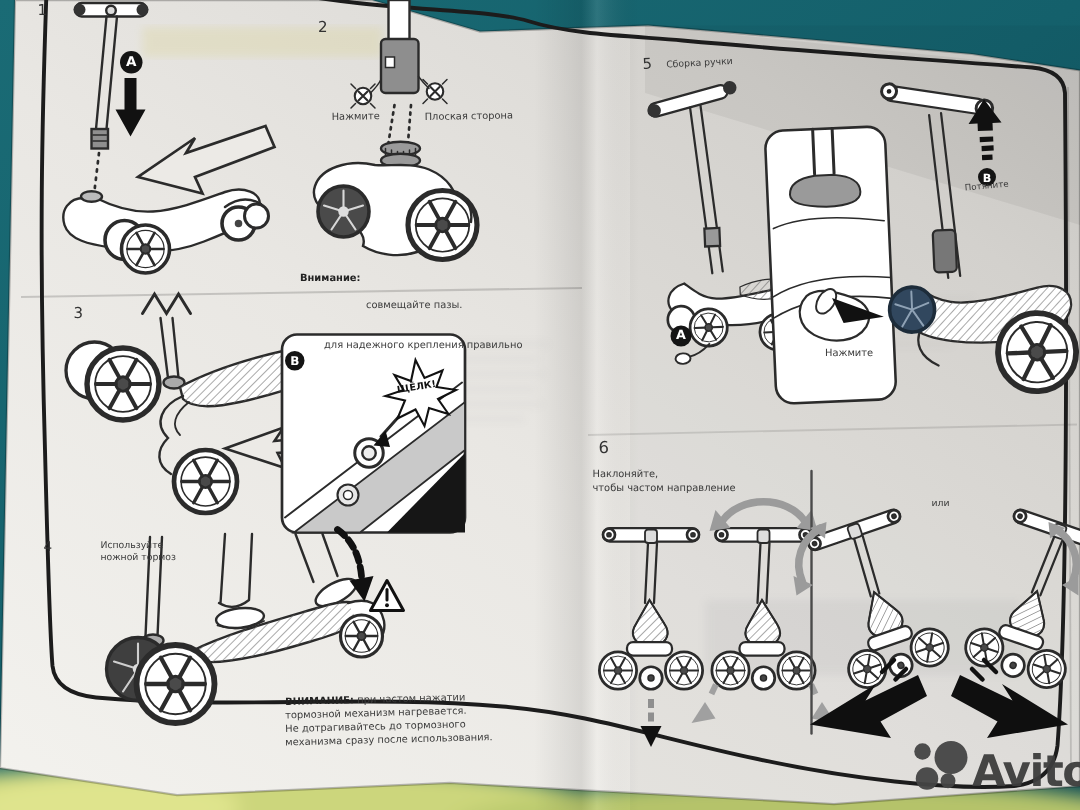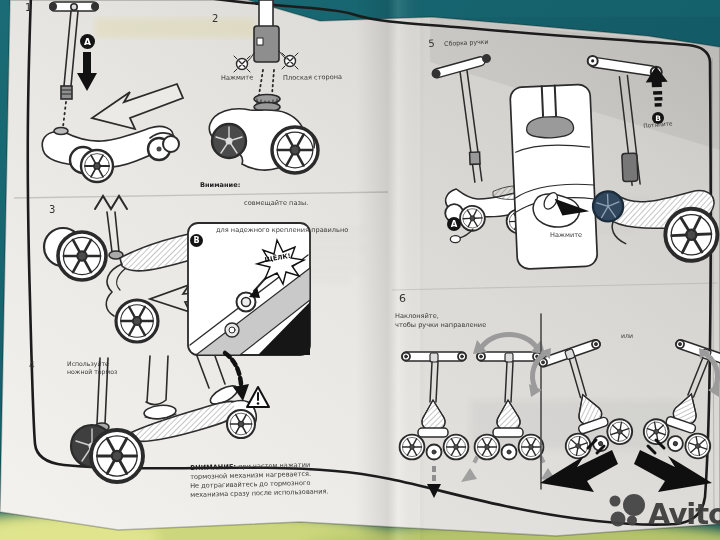--- a/index.html
+++ b/index.html
@@ -342,18 +342,18 @@
 
 <span class="t num" style="left:428px;top:38px;transform:rotate(-3deg);">5</span>
 <span class="t tiny" style="left:444px;top:40px;transform:rotate(-3deg);">Сборка ручки</span>
 <span class="mark" style="left:447px;top:217px;width:14px;height:14px;font-size:8.5px;">A</span>
 <span class="t lbl" style="left:550px;top:231px;">Нажмите</span>
 <span class="mark" style="left:652px;top:112px;width:12px;height:12px;font-size:7.5px;">B</span>
 <span class="t" style="left:643px;top:123px;font-size:5.8px;color:#3a3a3a;transform:rotate(-5deg);">Потяните</span>
 
 <span class="t num" style="left:399px;top:292px;font-size:11px;">6</span>
 <span class="t lbl" style="left:395px;top:312px;">Наклоняйте,</span>
-<span class="t lbl" style="left:395px;top:321px;">чтобы ручки направление</span>
+<span class="t lbl" style="left:395px;top:321px;">чтобы частом направление</span>
 <span class="t tiny" style="left:621px;top:332px;">или</span>
 
 <span class="wm">Avito</span>
 
 </div>
 
 </body></html>

